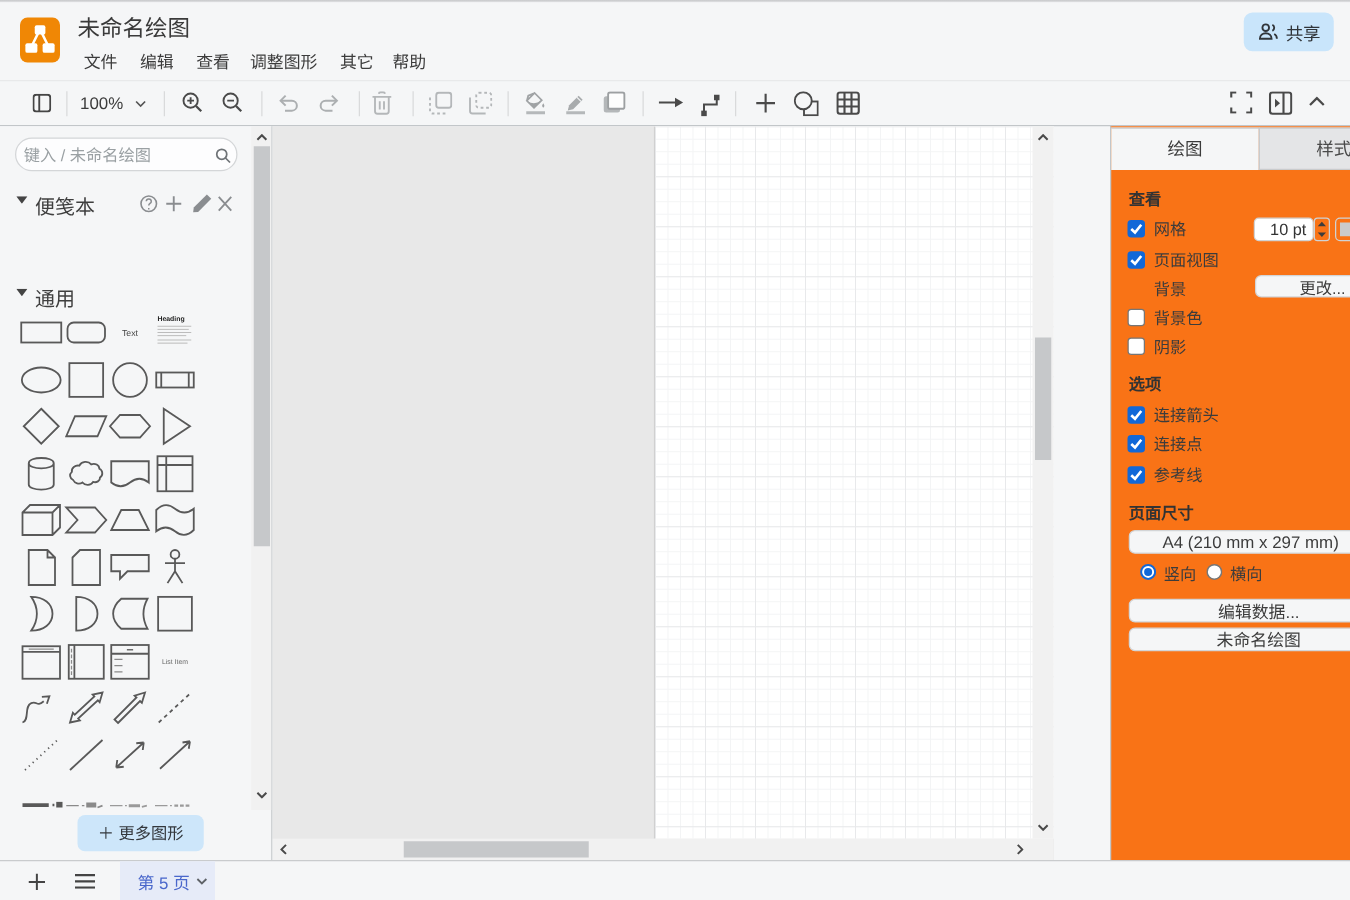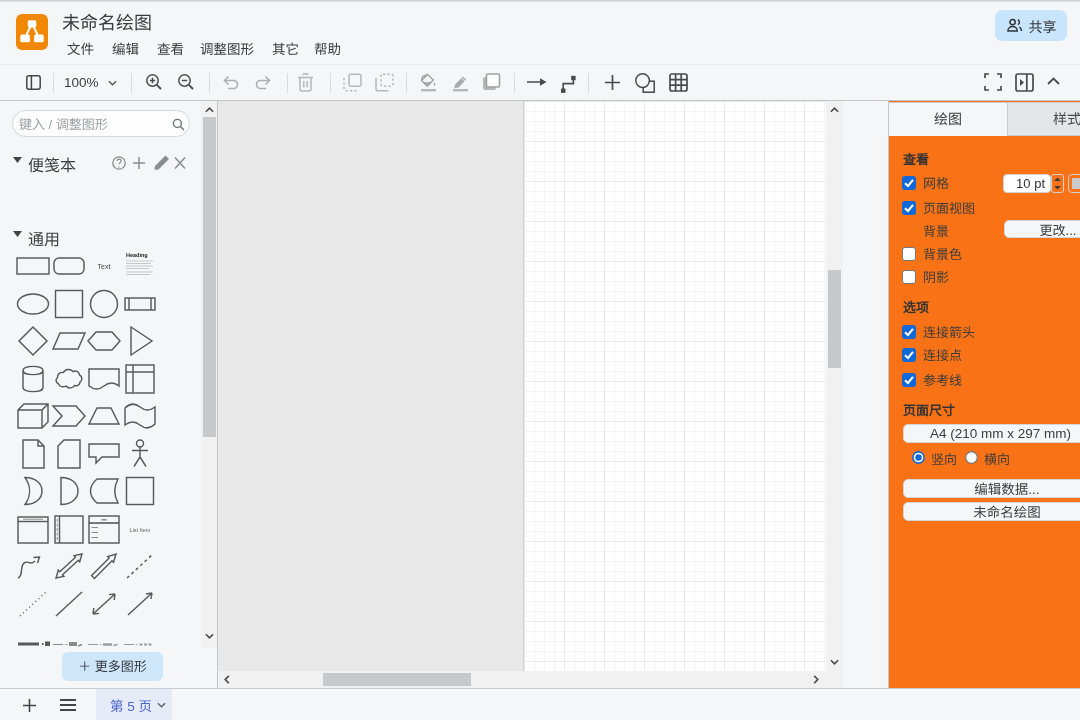--- a/index.html
+++ b/index.html
@@ -174,21 +174,21 @@
   <svg class="abs" style="left:1015px; top:8px" width="19" height="19" viewBox="0 0 19 19" fill="none" stroke="#4a4a4a" stroke-width="1.7">
       <rect x="1" y="1" width="17" height="17" rx="2"></rect>
       <path d="M11.8 1 V18"></path>
       <path d="M5 6 L9 9.5 L5 13 Z" fill="#4a4a4a" stroke="none"></path>
     </svg>
   <svg class="abs" style="left:1047px; top:12px" width="13" height="8" viewBox="0 0 13 8" fill="none" stroke="#4a4a4a" stroke-width="1.8">
       <path d="M1 7 L6.5 1.5 L12 7"></path>
     </svg>
 </div>
 <div id="leftpanel" class="abs">
-  <div id="searchbox" class="abs">键入 / 调整图形</div>
+  <div id="searchbox" class="abs">键入 / 未命名绘图</div>
   <svg class="abs" style="left:172px; top:17px" width="13" height="13" viewBox="0 0 13 13" fill="none" stroke="#6f7377" stroke-width="1.4">
       <circle cx="5.4" cy="5.4" r="4"></circle>
       <path d="M8.4 8.4 L12 12"></path>
     </svg>
   <div class="secthead abs" style="left:28px; top:51px">便笺本</div>
   <div class="secthead abs" style="left:28px; top:125px">通用</div>
   <svg class="abs" style="left:13px; top:56px" width="9" height="6" viewBox="0 0 9 6">
       <path d="M0 0 h9 l-4.5 6 z" fill="#444"></path>
     </svg>
   <svg class="abs" style="left:13px; top:130px" width="9" height="6" viewBox="0 0 9 6">

